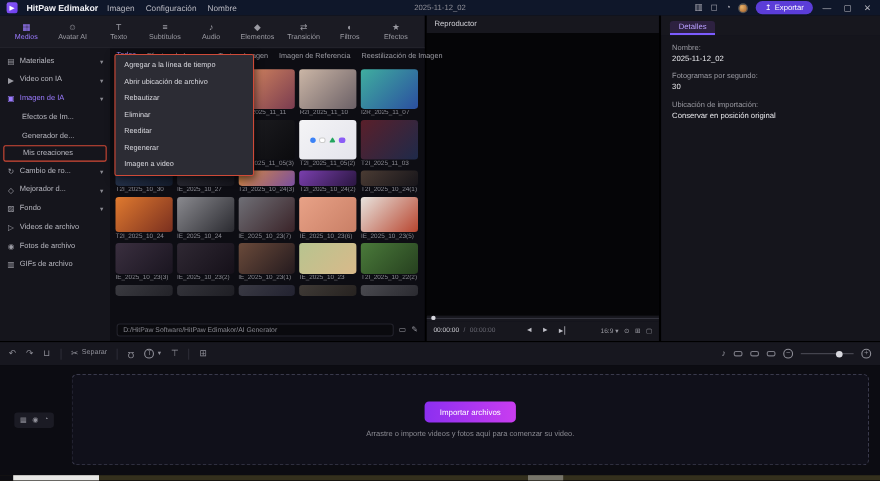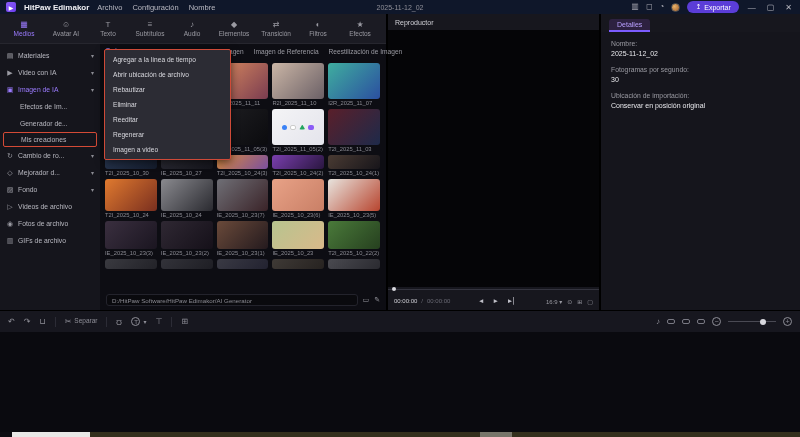--- a/index.html
+++ b/index.html
@@ -115,21 +115,21 @@
 </head>
 <body>
 
 <div class="app">
 
   <div class="titlebar">
     <div class="logo">▶</div>
     <div class="app-title">HitPaw Edimakor</div>
     <div class="menus">
 
-    <div class="menu-item">Archivo</div>
+    <div class="menu-item">Imagen</div>
         <div class="menu-item">Configuración</div>
         <div class="menu-item">Nombre</div>
       </div>
     <div class="proj-title">2025-11-12_02</div>
     <div class="tb-right">
       <span class="tb-ico">▥</span>
       <span class="tb-ico">◻</span>
       <span class="tb-ico">◔</span>
       <span class="avatar"></span>
       <button class="export-btn">
@@ -558,20 +558,33 @@
       <span class="pill"></span>
       <span class="pill"></span>
       <span class="zoom-circ">−</span>
       <span class="zslider">
           <span class="zknob"></span>
         </span>
       <span class="zoom-circ">+</span>
     </span>
   </div>
 
+  <div class="timeline">
+    <div class="track-header">
+      <div class="track-tools">
+        <span>▦</span>
+        <span>◉</span>
+        <span>◔</span>
+      </div>
+    </div>
+    <div class="dropzone">
+      <button class="import-btn">Importar archivos</button>
+      <div class="drop-hint">Arrastre o importe videos y fotos aquí para comenzar su video.</div>
+    </div>
+  </div>
 
   <div class="bottom-strip">
     <span class="bs-seg" style="left:0;width:12px;background:#0d0d12"></span>
     <span class="bs-seg" style="left:12px;width:78px;background:#e8e8e6"></span>
     <span class="bs-seg" style="left:480px;width:32px;background:#77756a"></span>
   </div>
 
 </div>
 
 </body></html>

